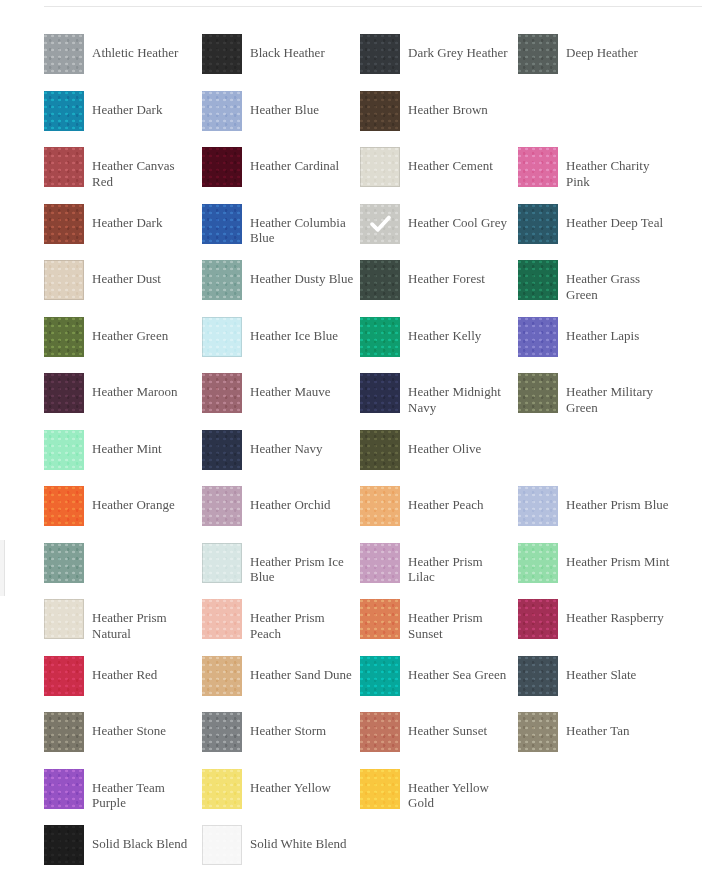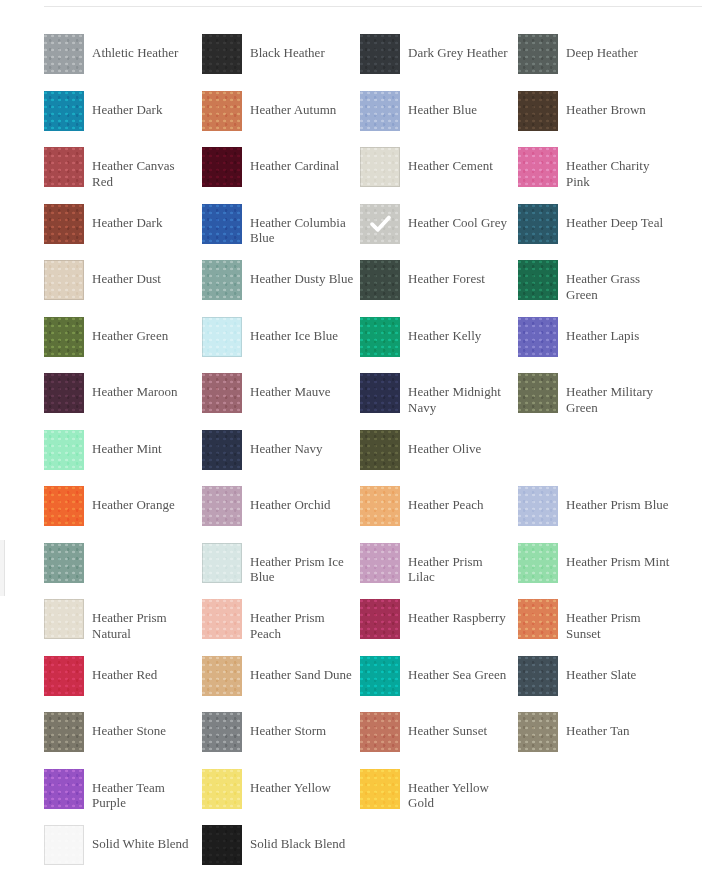--- a/index.html
+++ b/index.html
@@ -127,24 +127,20 @@
         <div class="swatch-chip" style="background-color: rgb(87, 95, 92);"></div>
         <div class="swatch-label">Deep Heather</div>
       </div>
     </div>
     <div class="swatch-row">
       <div class="swatch-cell">
         <div class="swatch-chip" style="background-color: rgb(20, 134, 171);"></div>
         <div class="swatch-label">Heather Dark</div>
       </div>
       <div class="swatch-cell">
-        <div class="swatch-chip" style="background-color: rgb(204, 121, 82);"></div>
-        <div class="swatch-label">Heather Autumn</div>
-      </div>
-      <div class="swatch-cell">
         <div class="swatch-chip" style="background-color: rgb(157, 175, 212);"></div>
         <div class="swatch-label">Heather Blue</div>
       </div>
       <div class="swatch-cell">
         <div class="swatch-chip" style="background-color: rgb(75, 58, 44);"></div>
         <div class="swatch-label">Heather Brown</div>
       </div>
     </div>
     <div class="swatch-row">
       <div class="swatch-cell">
@@ -294,27 +290,27 @@
     <div class="swatch-row">
       <div class="swatch-cell">
         <div class="swatch-chip has-outline" style="background-color: rgb(228, 222, 208);"></div>
         <div class="swatch-label">Heather Prism Natural</div>
       </div>
       <div class="swatch-cell">
         <div class="swatch-chip" style="background-color: rgb(240, 189, 175);"></div>
         <div class="swatch-label">Heather Prism Peach</div>
       </div>
       <div class="swatch-cell">
+        <div class="swatch-chip" style="background-color: rgb(221, 127, 85);"></div>
+        <div class="swatch-label">Heather Prism Sunset</div>
+      </div>
+      <div class="swatch-cell">
         <div class="swatch-chip" style="background-color: rgb(163, 47, 86);"></div>
         <div class="swatch-label">Heather Raspberry</div>
       </div>
-      <div class="swatch-cell">
-        <div class="swatch-chip" style="background-color: rgb(221, 127, 85);"></div>
-        <div class="swatch-label">Heather Prism Sunset</div>
-      </div>
     </div>
     <div class="swatch-row">
       <div class="swatch-cell">
         <div class="swatch-chip" style="background-color: rgb(204, 45, 74);"></div>
         <div class="swatch-label">Heather Red</div>
       </div>
       <div class="swatch-cell">
         <div class="swatch-chip" style="background-color: rgb(217, 177, 131);"></div>
         <div class="swatch-label">Heather Sand Dune</div>
       </div>
@@ -354,23 +350,23 @@
         <div class="swatch-chip" style="background-color: rgb(243, 225, 115);"></div>
         <div class="swatch-label">Heather Yellow</div>
       </div>
       <div class="swatch-cell">
         <div class="swatch-chip" style="background-color: rgb(249, 199, 63);"></div>
         <div class="swatch-label">Heather Yellow Gold</div>
       </div>
     </div>
     <div class="swatch-row">
       <div class="swatch-cell">
+        <div class="swatch-chip" style="background-color: rgb(29, 29, 29);"></div>
+        <div class="swatch-label">Solid Black Blend</div>
+      </div>
+      <div class="swatch-cell">
         <div class="swatch-chip has-outline" style="background-color: rgb(247, 247, 247);"></div>
         <div class="swatch-label">Solid White Blend</div>
       </div>
-      <div class="swatch-cell">
-        <div class="swatch-chip" style="background-color: rgb(29, 29, 29);"></div>
-        <div class="swatch-label">Solid Black Blend</div>
-      </div>
       <div class="swatch-cell is-empty"></div>
       <div class="swatch-cell is-empty"></div>
     </div>
   </div>
 
 </body></html>

